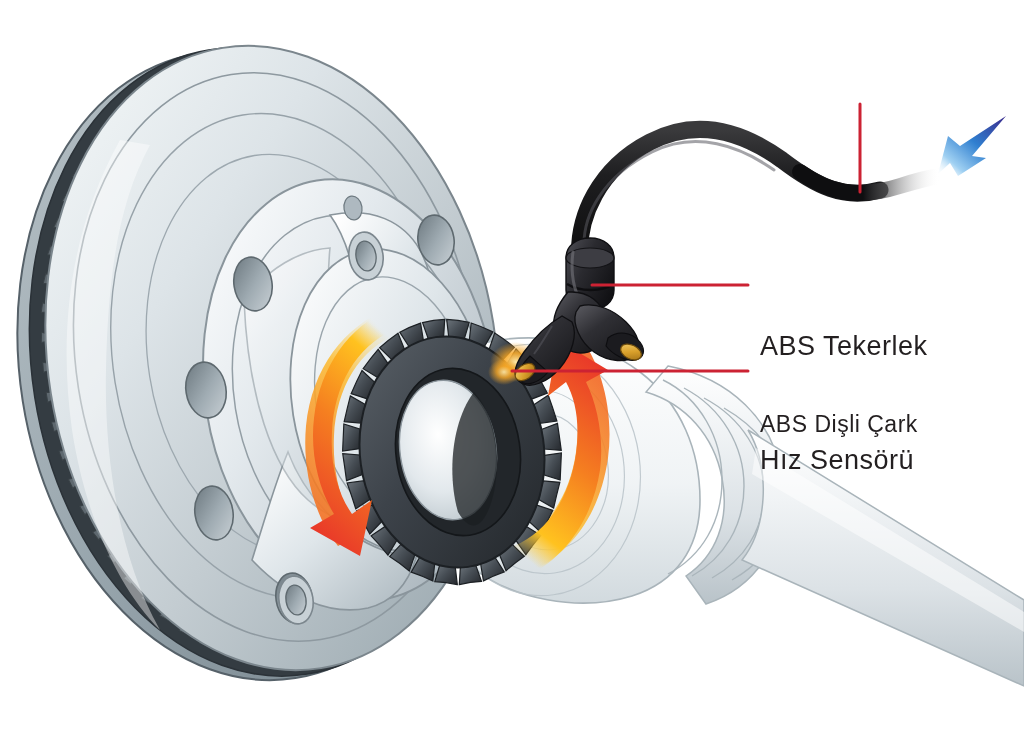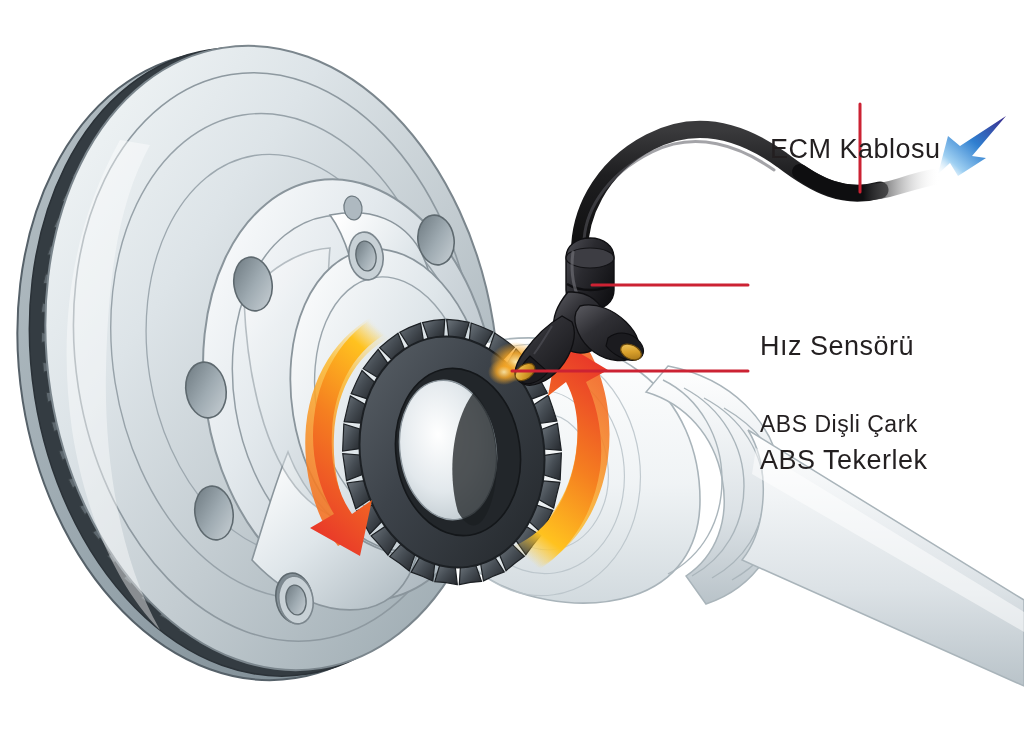--- a/index.html
+++ b/index.html
@@ -369,26 +369,23 @@
                L 948 136 L 960 146 Z" fill="url(#gBlueArrow)"></path>
     </g>
 
     <g stroke="#cc2233" stroke-width="3" stroke-linecap="round">
       <line x1="860" y1="104" x2="860" y2="192"></line>
       <line x1="592" y1="285" x2="748" y2="285"></line>
       <line x1="512" y1="371" x2="748" y2="371"></line>
     </g>
   </svg>
 
-  <div class="lbl" id="lbl-ecm">
-    <span>ECM Kablosu</span>
-  </div>
 
   <div class="lbl" id="lbl-sensor">
+    <span>ABS Tekerlek</span>
     <span>Hız Sensörü</span>
-    <span>ABS Tekerlek</span>
   </div>
 
   <div class="lbl" id="lbl-ring">
     <span>ABS Dişli Çark</span>
   </div>
 
 </div>
 
 </body></html>

